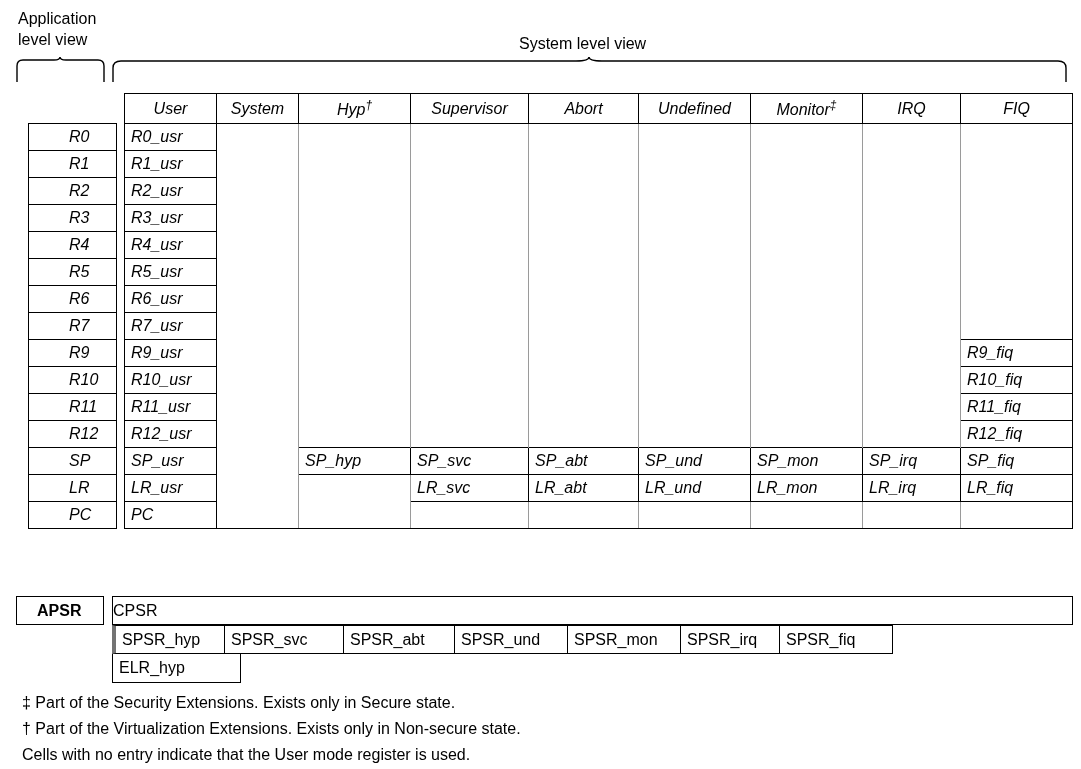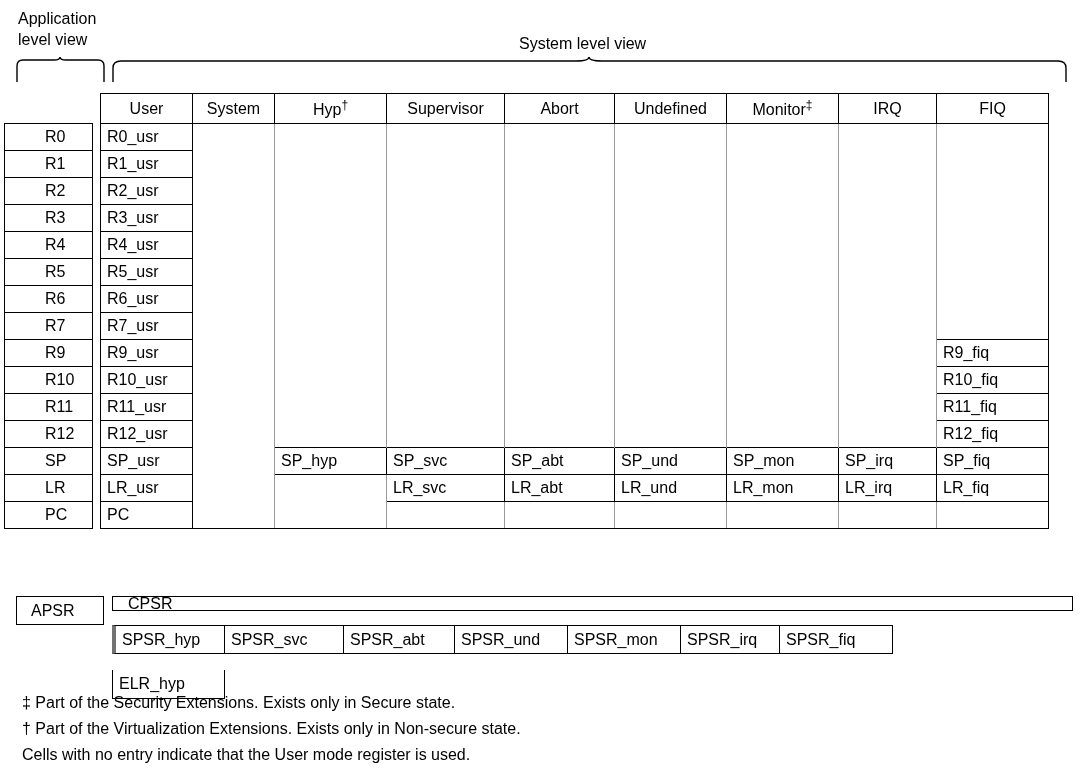--- a/index.html
+++ b/index.html
@@ -37,22 +37,23 @@
   .brace-svg {
     position: absolute;
     top: 57px;
   }
   .brace-app { left: 16px; }
   .brace-sys { left: 112px; }
 
   
   .reg-wrap {
     position: absolute;
-    left: 4px;
+    left: 28px;
     top: 93px;
+    font-style: italic;
   }
   table.regs {
     border-collapse: collapse;
     font-size: 16px;
   }
   table.regs td, table.regs th {
     border: 1px solid #000000;
     height: 27px;
     padding: 0 6px;
     font-weight: normal;
@@ -120,31 +121,32 @@
     display: flex;
     align-items: stretch;
   }
   .apsr-box {
     width: 88px;
     height: 29px;
     border: 1px solid #000000;
     box-sizing: border-box;
     display: flex;
     align-items: center;
-    padding-left: 14px;
+    padding-left: 20px;
+    font-weight: bold;
   }
   .status-gap { width: 8px; }
   .cpsr-box {
     width: 961px;
-    height: 15px;
+    height: 29px;
     border: 1px solid #000000;
     box-sizing: border-box;
     display: flex;
     align-items: center;
-    padding-left: 15px;
+    padding-left: 0;
   }
   .status-row2 {
     display: flex;
     margin-left: 96px;
     margin-top: 0;
   }
   .spsr-cell {
     height: 29px;
     border: 1px solid #000000;
     border-left: none;
@@ -160,29 +162,28 @@
   .w-und { width: 113px; }
   .w-mon { width: 113px; }
   .w-irq { width: 99px; }
   .w-fiq { width: 113px; }
 
   .status-row3 {
     display: flex;
     margin-left: 96px;
   }
   .elr-cell {
-    width: 113px;
+    width: 129px;
     height: 29px;
     border: 1px solid #000000;
     border-top: none;
     box-sizing: border-box;
     display: flex;
     align-items: center;
     padding-left: 6px;
-    margin-top: 16px;
   }
 
   
   .notes {
     position: absolute;
     left: 22px;
     top: 690px;
     font-size: 16px;
     line-height: 26px;
   }

